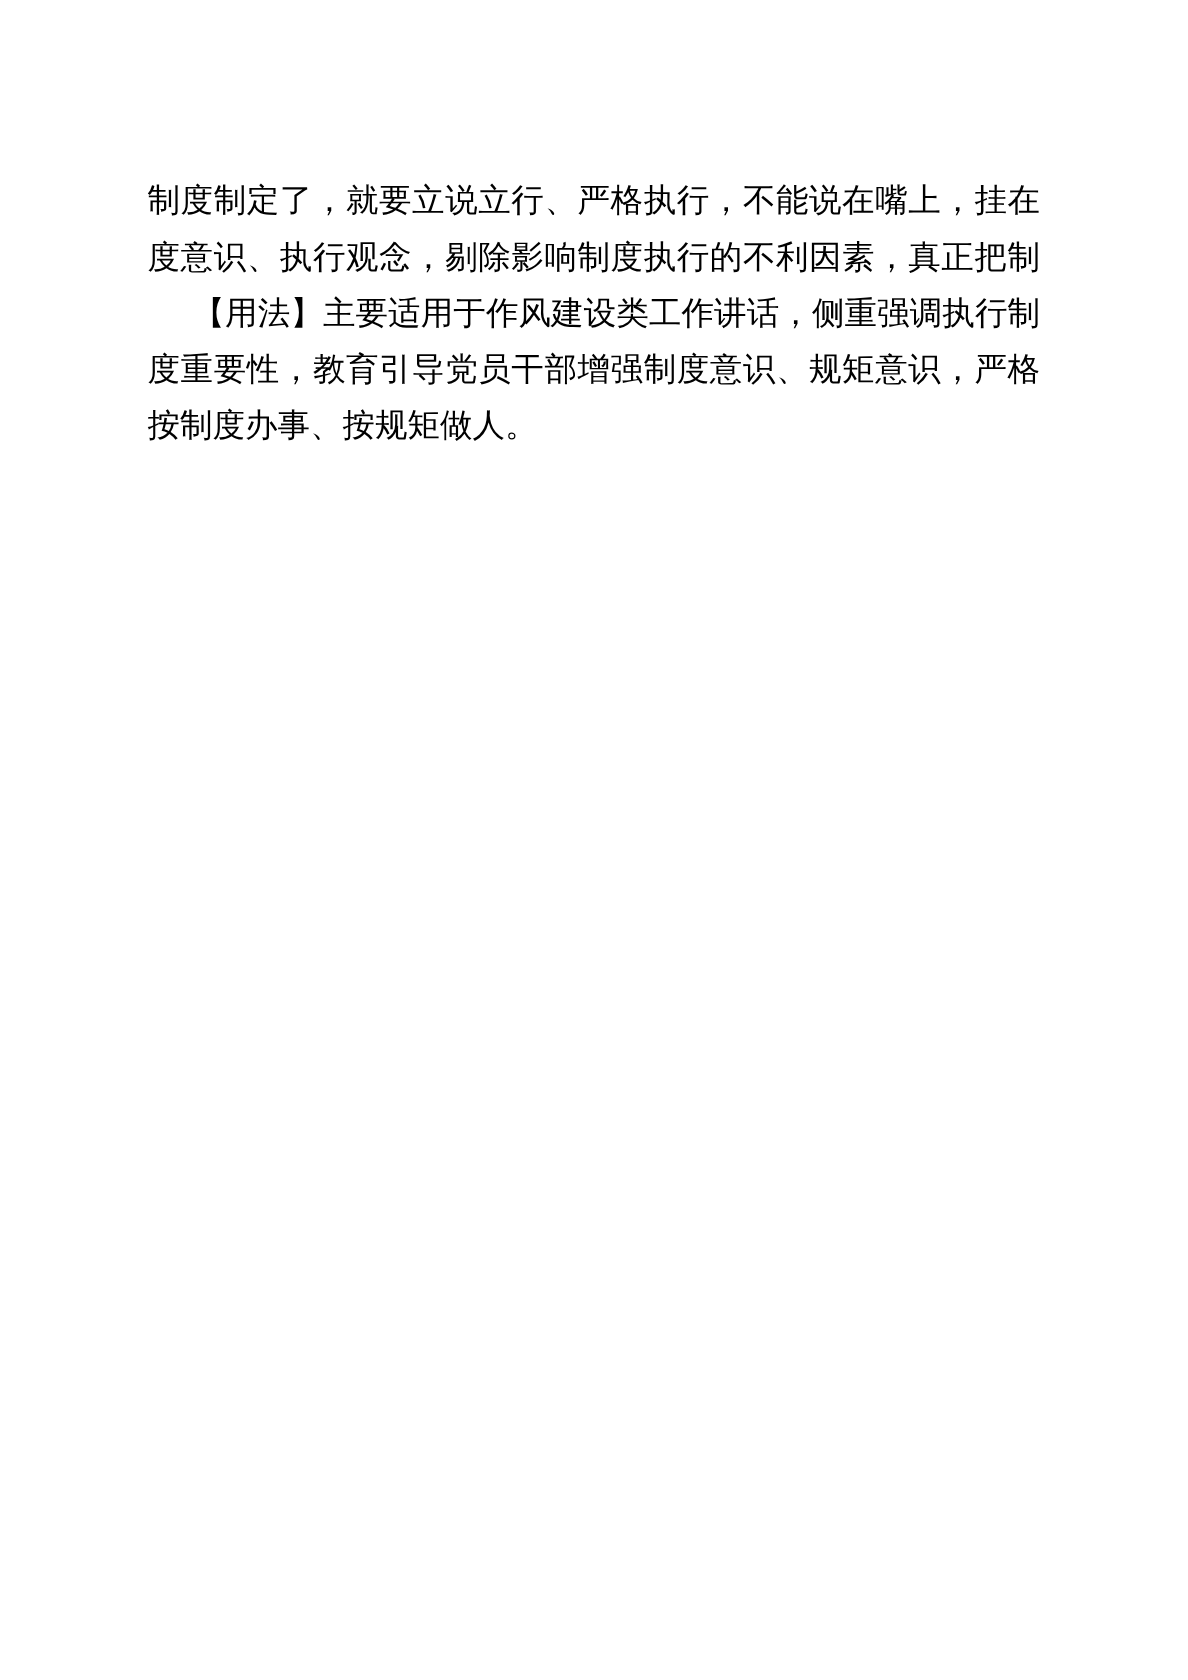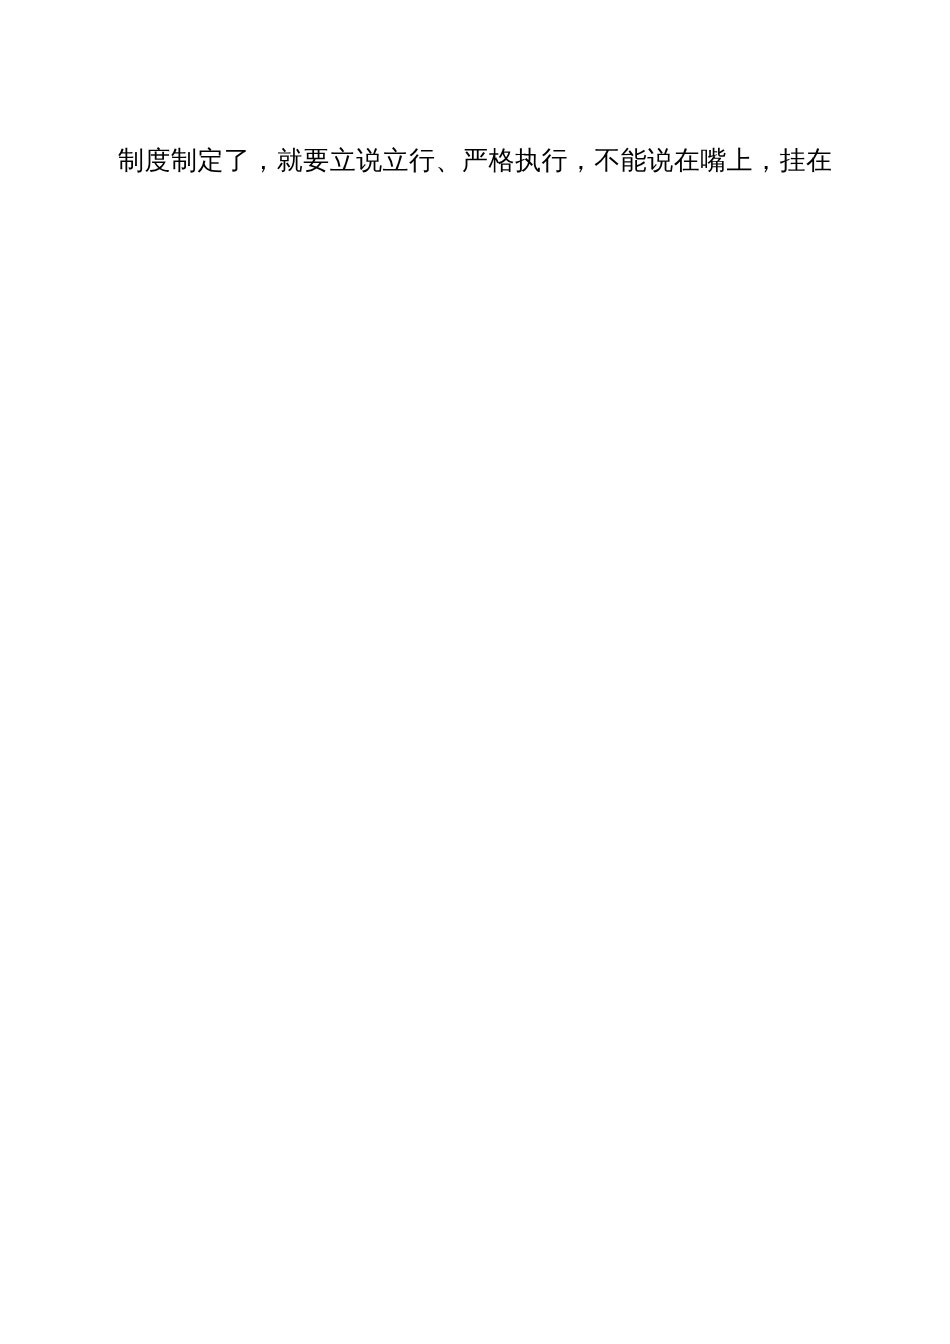--- a/index.html
+++ b/index.html
@@ -52,15 +52,21 @@
     text-indent: 36px;
   }
 </style>
 </head>
 <body style="background: rgb(255, 255, 255);">
 
 <div class="page">
   <div class="doc-body" style="color: rgb(0, 0, 0);">
     <div class="paragraph">
         <div class="line">制度制定了，就要立说立行、严格执行，不能说在嘴上，挂在</div>
+        <div class="line">度意识、执行观念，剔除影响制度执行的不利因素，真正把制</div>
+      </div>
+    <div class="paragraph">
+        <div class="line first-indent">【用法】主要适用于作风建设类工作讲话，侧重强调执行制</div>
+        <div class="line">度重要性，教育引导党员干部增强制度意识、规矩意识，严格</div>
+        <div class="line para-end">按制度办事、按规矩做人。</div>
       </div>
   </div>
 </div>
 
 </body></html>

